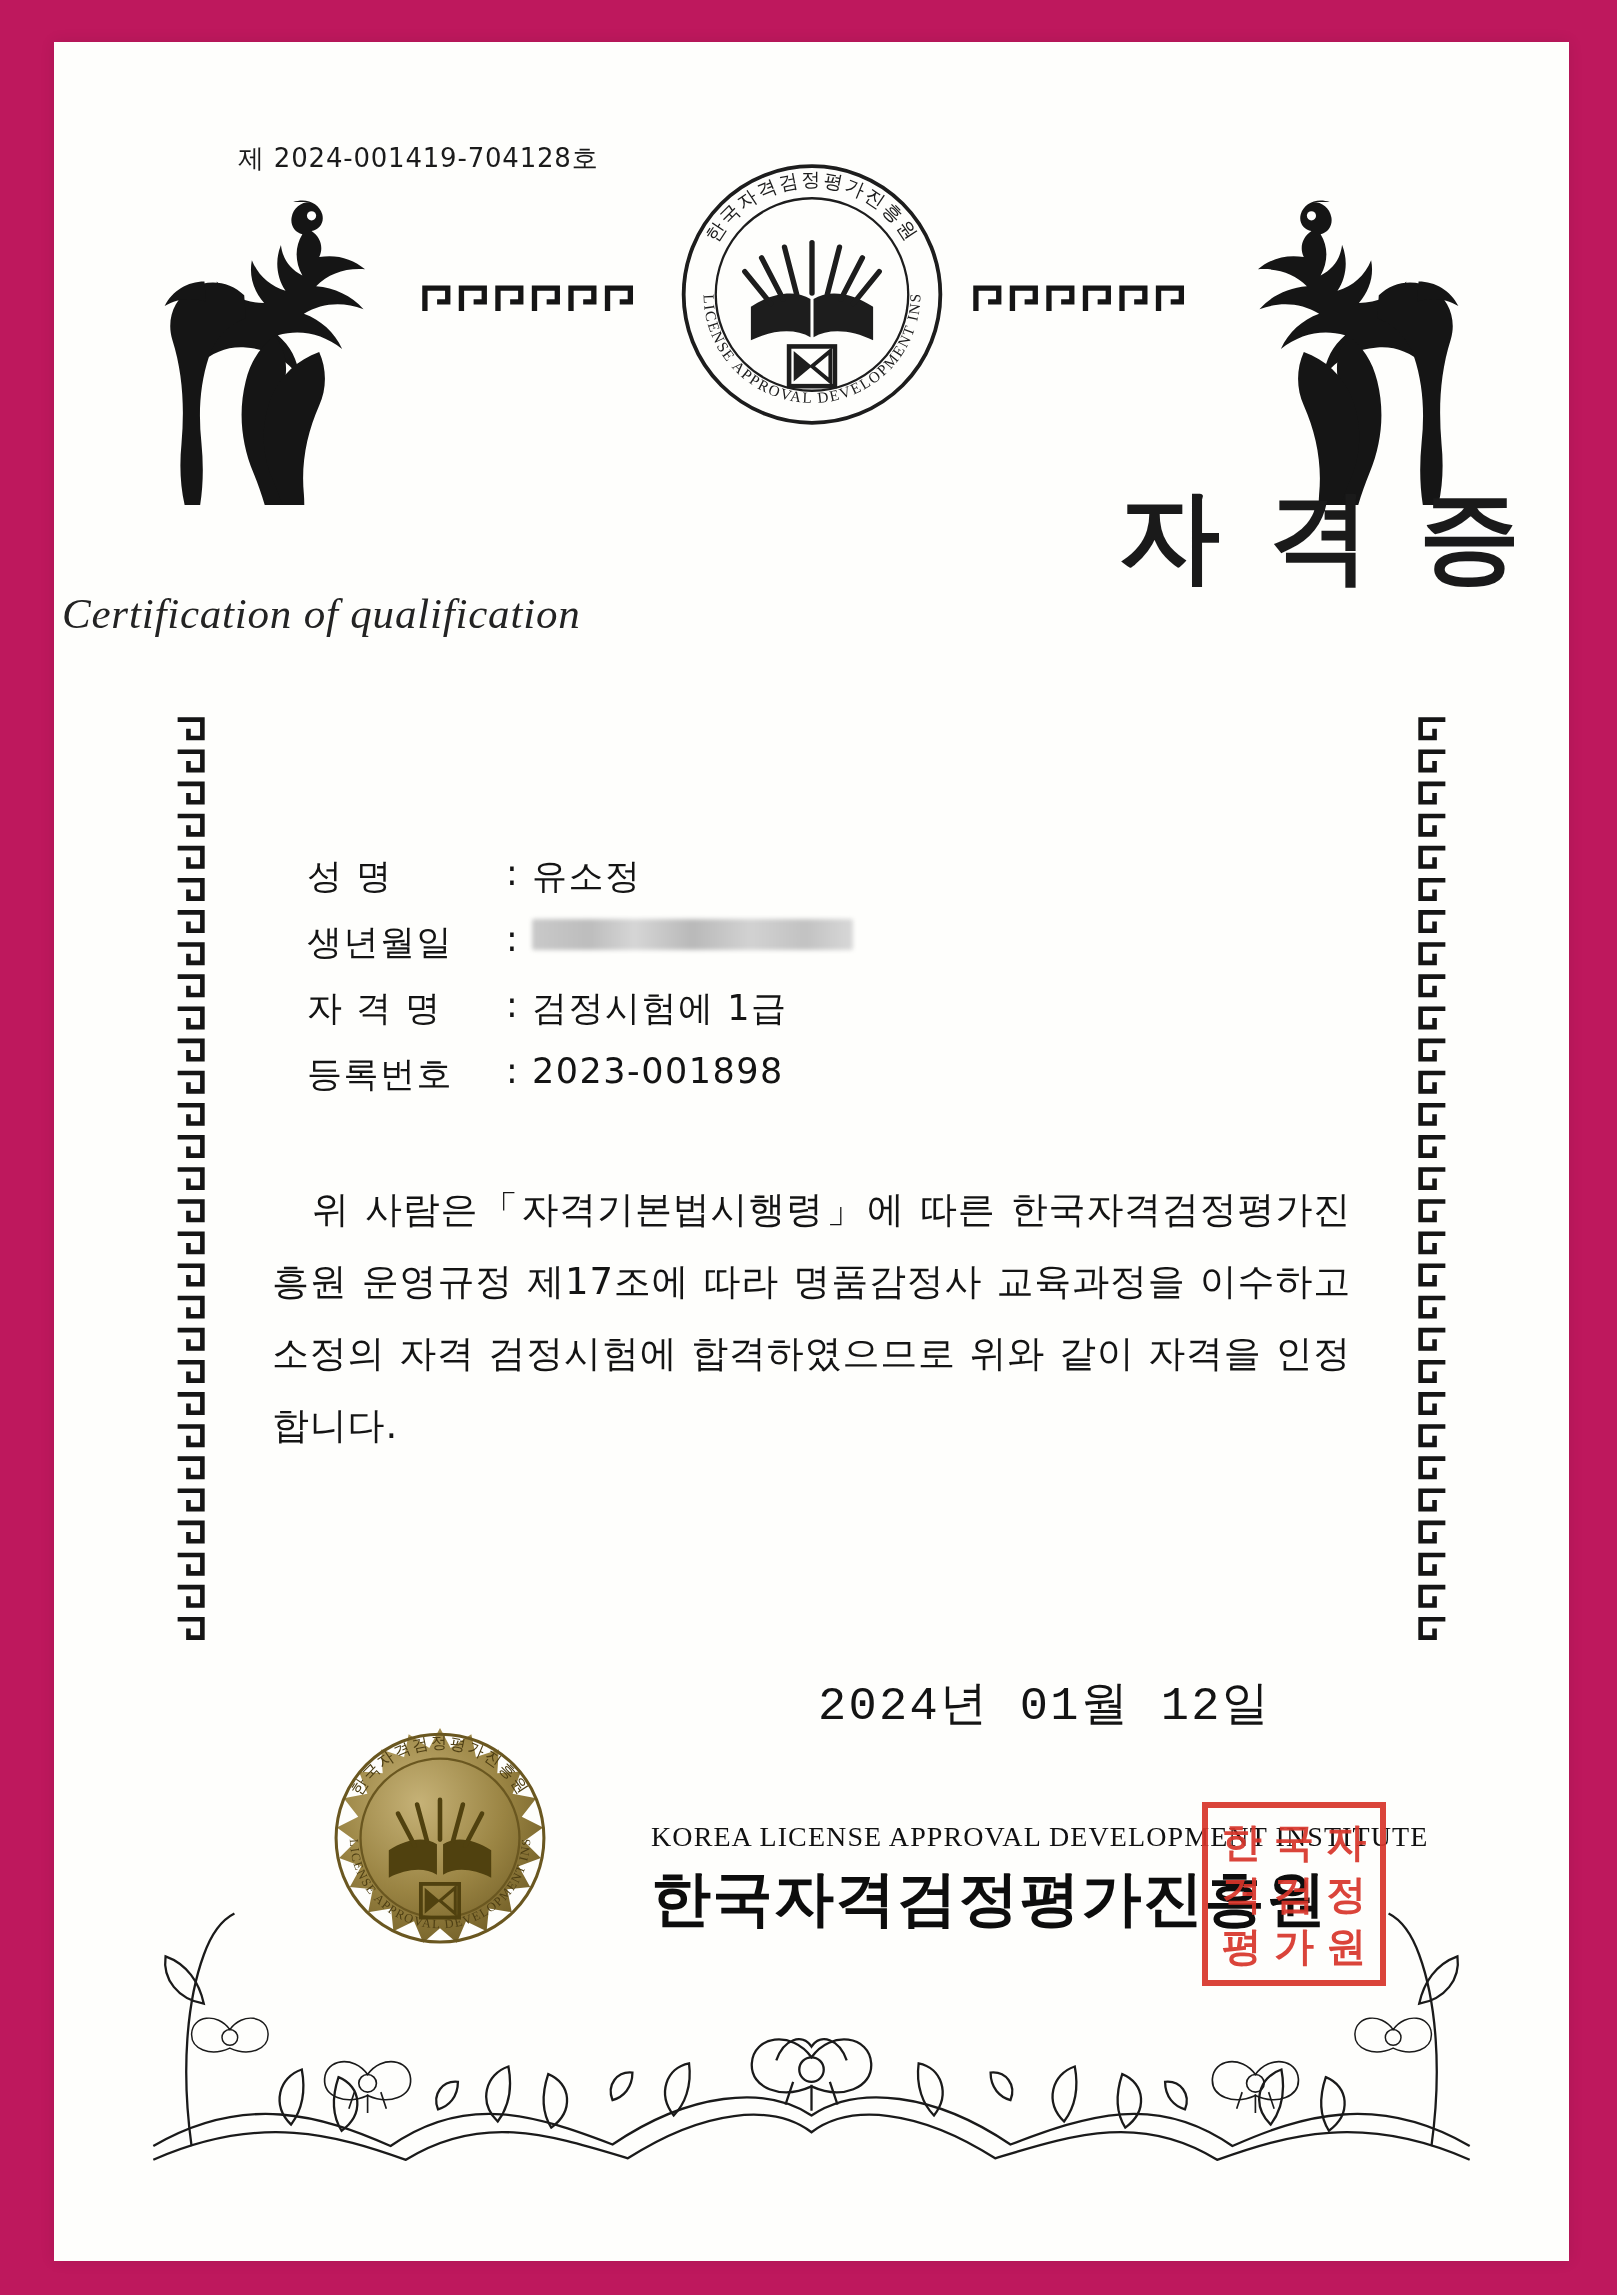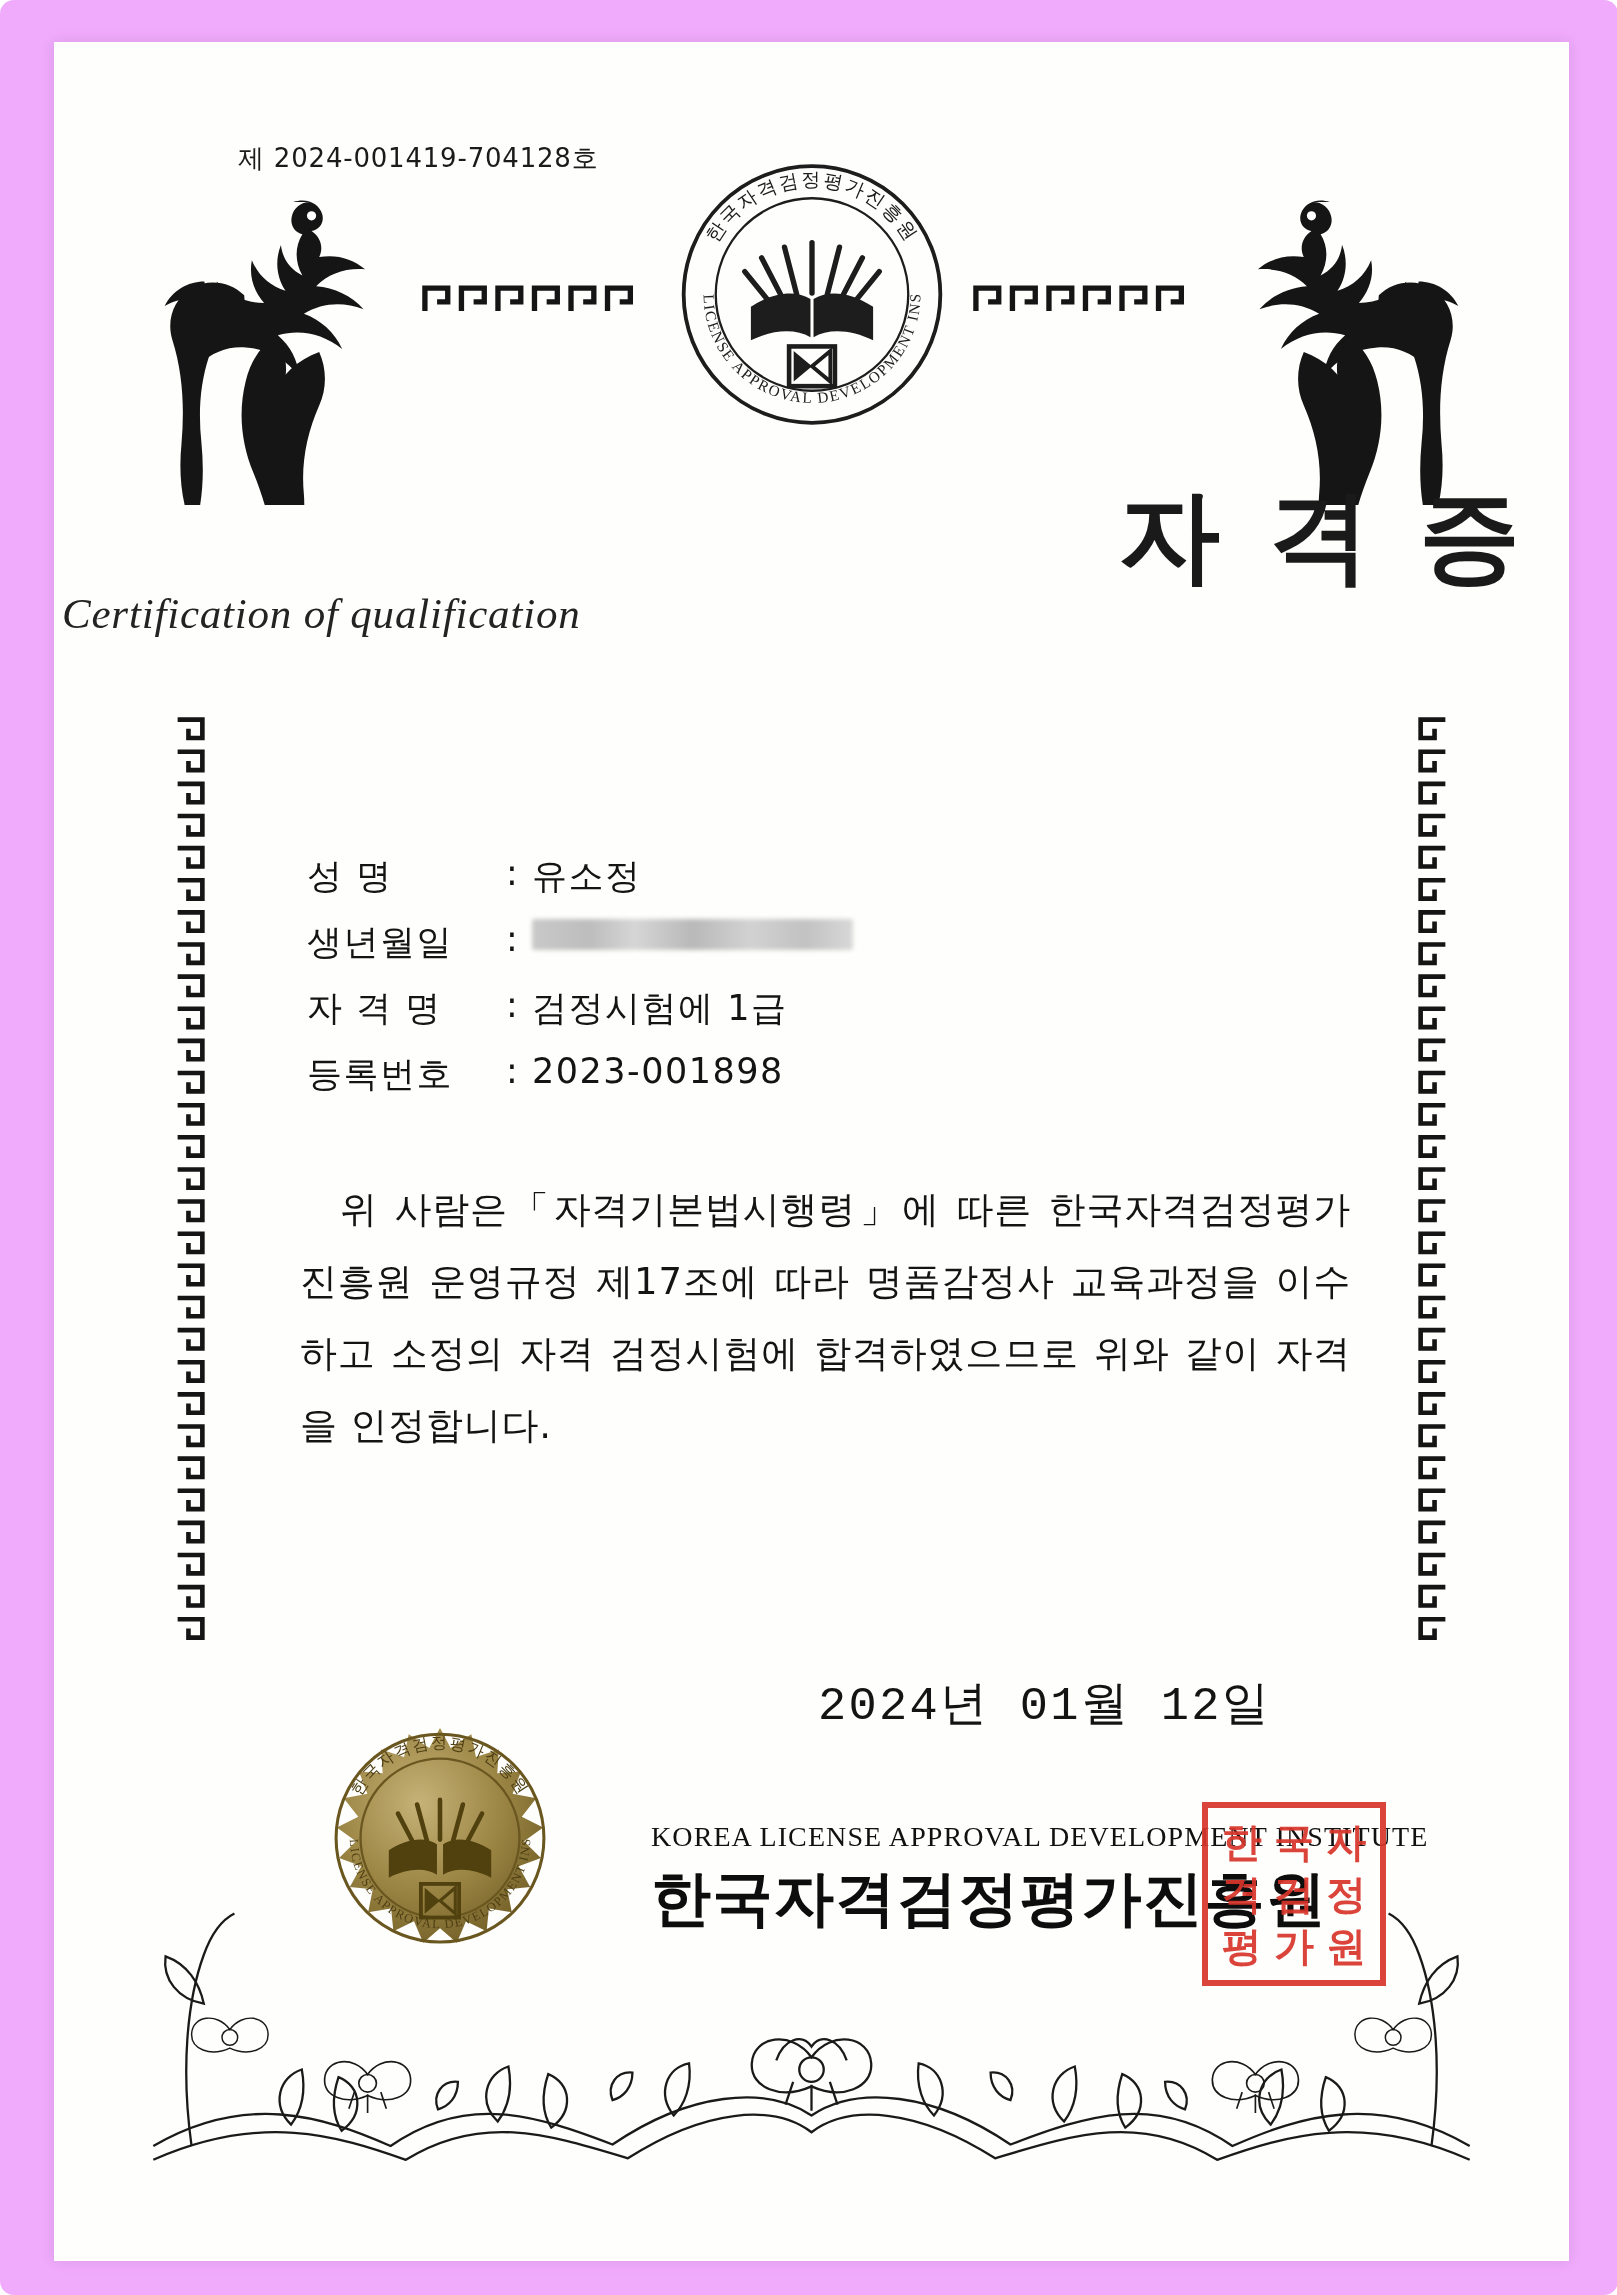--- a/index.html
+++ b/index.html
@@ -11,22 +11,21 @@
     width: 1618px;
     height: 2295px;
     font-family: "Liberation Serif", serif;
     position: relative;
     overflow: hidden;
   }
 
   .page {
     position: absolute;
     inset: 0;
-    background: #f0abfc;
-    border-radius: 14px;
+    background: #be185d;
   }
 
   
   .sheet {
     position: absolute;
     left: 54px;
     top: 42px;
     width: 1515px;
     height: 2219px;
     background: #fefefc;
@@ -153,21 +152,20 @@
     position: absolute;
     left: 218px;
     right: 218px;
     top: 1132px;
     font-size: 37px;
     line-height: 72px;
     color: #141414;
     font-family: "DejaVu Sans", sans-serif;
     text-align: justify;
     letter-spacing: 0.8px;
-    margin-left: 28px;
   }
   .body-ko .indent { display: inline-block; width: 40px; }
 
   
   .body-en {
     position: absolute;
     left: 214px;
     right: 214px;
     top: 1458px;
     font-size: 26px;

